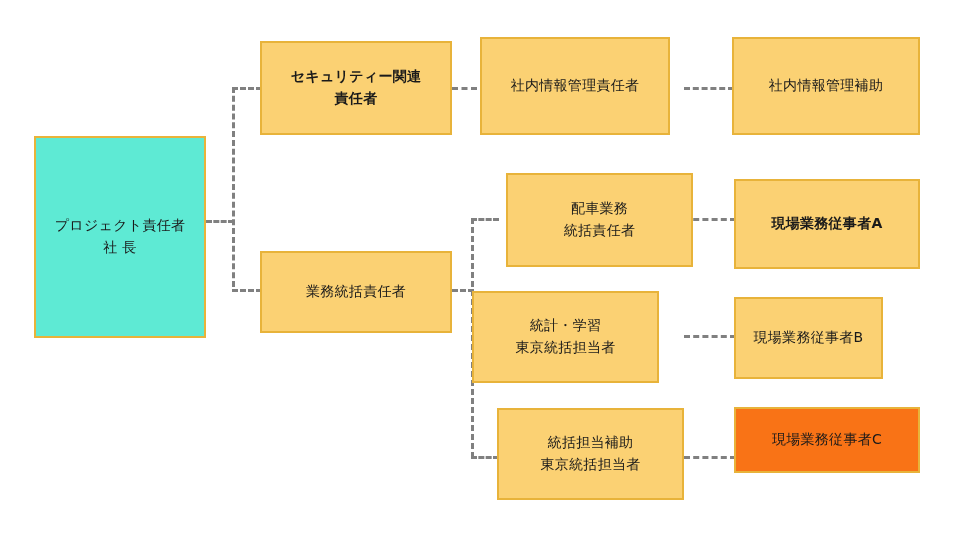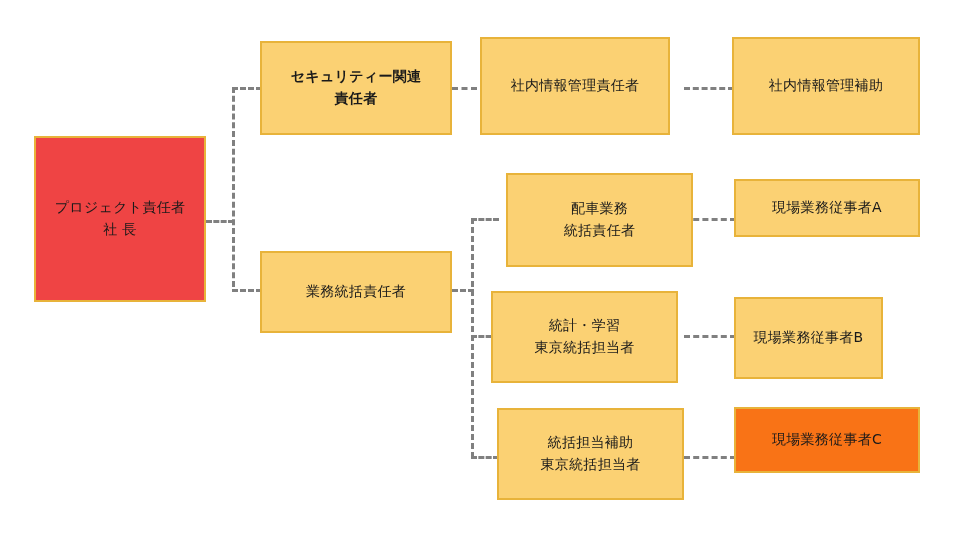--- a/index.html
+++ b/index.html
@@ -58,30 +58,30 @@
       <div class="conn conn-h" style="left: 452px; top: 289px; width: 22px; border-top-color: rgb(128, 128, 128);"></div>
       <div class="conn conn-v" style="left: 471px; top: 218px; height: 240px; border-left-color: rgb(128, 128, 128);"></div>
       <div class="conn conn-h" style="left: 471px; top: 218px; width: 28px; border-top-color: rgb(128, 128, 128);"></div>
       <div class="conn conn-h" style="left: 471px; top: 335px; width: 28px; border-top-color: rgb(128, 128, 128);"></div>
       <div class="conn conn-h" style="left: 471px; top: 456px; width: 28px; border-top-color: rgb(128, 128, 128);"></div>
       <div class="conn conn-h" style="left: 684px; top: 218px; width: 52px; border-top-color: rgb(128, 128, 128);"></div>
       <div class="conn conn-h" style="left: 684px; top: 335px; width: 52px; border-top-color: rgb(128, 128, 128);"></div>
       <div class="conn conn-h" style="left: 684px; top: 456px; width: 52px; border-top-color: rgb(128, 128, 128);"></div>
     </div>
   <div id="node-layer">
-      <div class="node" style="left: 34px; top: 136px; width: 172px; height: 166px; background: #ef4444; border-color: rgb(232, 179, 58);">プロジェクト責任者
+      <div class="node" style="left: 34px; top: 136px; width: 172px; height: 202px; background: #5eead4; border-color: rgb(232, 179, 58);">プロジェクト責任者
 社 長</div>
       <div class="node" style="left: 260px; top: 41px; width: 192px; height: 94px; background: rgb(251, 209, 115); border-color: rgb(232, 179, 58); font-weight: bold;">セキュリティー関連
 責任者</div>
       <div class="node" style="left: 260px; top: 251px; width: 192px; height: 82px; background: rgb(251, 209, 115); border-color: rgb(232, 179, 58);">業務統括責任者</div>
       <div class="node" style="left: 480px; top: 37px; width: 190px; height: 98px; background: rgb(251, 209, 115); border-color: rgb(232, 179, 58);">社内情報管理責任者</div>
       <div class="node" style="left: 732px; top: 37px; width: 188px; height: 98px; background: rgb(251, 209, 115); border-color: rgb(232, 179, 58);">社内情報管理補助</div>
       <div class="node" style="left: 497px; top: 173px; width: 187px; height: 94px; background: rgb(251, 209, 115); border-color: rgb(232, 179, 58); margin-left: 9px;">配車業務
 統括責任者</div>
-      <div class="node" style="left: 734px; top: 179px; width: 186px; height: 58px; background: rgb(251, 209, 115); border-color: rgb(232, 179, 58);">現場業務従事者A</div>
-      <div class="node" style="left: 491px; top: 291px; width: 187px; height: 92px; background: rgb(251, 209, 115); border-color: rgb(232, 179, 58);">統計・学習
+      <div class="node" style="left: 734px; top: 179px; width: 186px; height: 90px; background: rgb(251, 209, 115); border-color: rgb(232, 179, 58); font-weight: bold;">現場業務従事者A</div>
+      <div class="node" style="left: 472px; top: 291px; width: 187px; height: 92px; background: rgb(251, 209, 115); border-color: rgb(232, 179, 58);">統計・学習
 東京統括担当者</div>
       <div class="node" style="left: 734px; top: 297px; width: 149px; height: 82px; background: rgb(251, 209, 115); border-color: rgb(232, 179, 58);">現場業務従事者B</div>
       <div class="node" style="left: 497px; top: 408px; width: 187px; height: 92px; background: rgb(251, 209, 115); border-color: rgb(232, 179, 58);">統括担当補助
 東京統括担当者</div>
       <div class="node" style="left: 734px; top: 407px; width: 186px; height: 66px; background: #f97316; border-color: rgb(232, 179, 58);">現場業務従事者C</div>
     </div>
 </div>
 
 </body></html>

